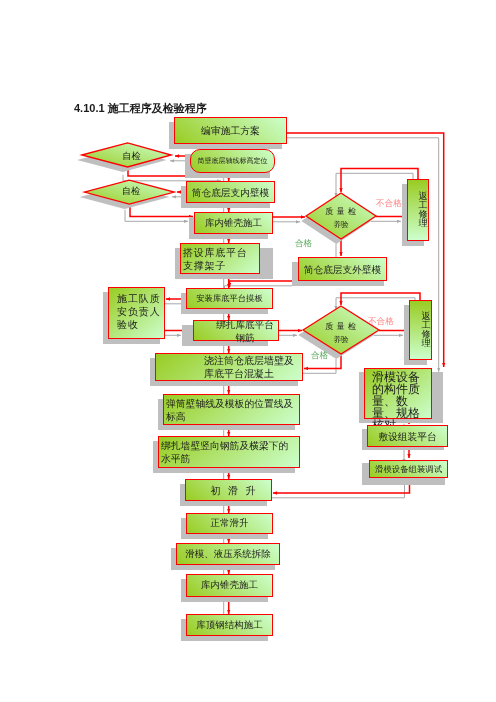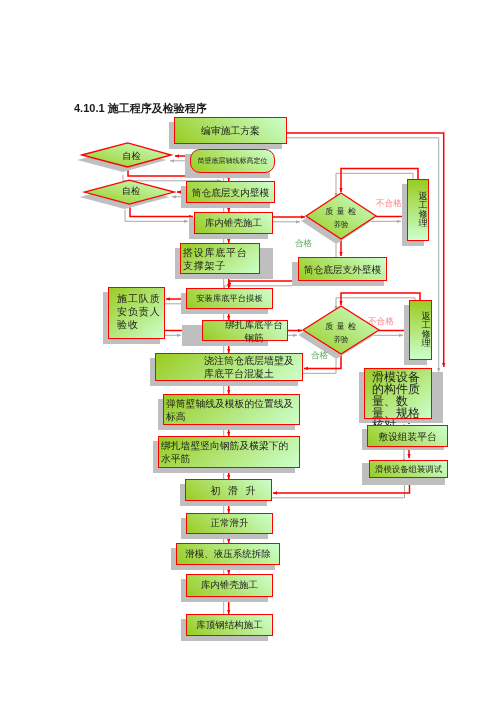--- a/index.html
+++ b/index.html
@@ -194,21 +194,21 @@
   <div class="elab pass" style="left:295px;top:239px;">合格</div>
   <div class="elab fail" style="left:368px;top:317px;">不合格</div>
   <div class="elab pass" style="left:311px;top:351px;">合格</div>
   <div id="node-layer">
     <div class="nd g-bl" style="left:174px;top:117px;width:113px;height:27px;font-size:9.8px;"><span>编审施工方案</span></div>
     <div class="nd g-bl" style="left:190px;top:149px;width:85px;height:24px;font-size:7px;border-radius:10px;"><span>筒壁底层轴线标高定位</span></div>
     <div class="nd g-bl" style="left:186px;top:181px;width:89px;height:22px;font-size:9.7px;"><span>筒仓底层支内壁模</span></div>
     <div class="nd g-bl" style="left:194px;top:212px;width:79px;height:22px;font-size:9.5px;"><span>库内锥壳施工</span></div>
     <div class="nd g-tl left" style="left:180px;top:243px;width:80px;height:31px;font-size:10px;letter-spacing:0.75px;"><span>搭设库底平台支撑架子</span></div>
     <div class="nd g-bl" style="left:186px;top:288px;width:87px;height:21px;font-size:8.3px;"><span>安装库底平台摸板</span></div>
-    <div class="nd g-bl" style="left:202px;top:320px;width:86px;height:21px;font-size:9.6px;padding-left:20px;"><span>绑扎库底平台钢筋</span></div>
+    <div class="nd g-bl" style="left:193px;top:320px;width:86px;height:21px;font-size:9.6px;padding-left:20px;"><span>绑扎库底平台钢筋</span></div>
     <div class="nd g-tl left" style="left:155px;top:353px;width:148px;height:28px;font-size:10px;padding-left:48px;"><span>浇注筒仓底层墙壁及库底平台混凝土</span></div>
     <div class="nd g-tl left" style="left:163px;top:394px;width:137px;height:31px;font-size:9.8px;"><span>弹筒壁轴线及模板的位置线及标高</span></div>
     <div class="nd g-tl left" style="left:158px;top:436px;width:142px;height:32px;font-size:9.8px;"><span>绑扎墙壁竖向钢筋及横梁下的水平筋</span></div>
     <div class="nd g-bl" style="left:185px;top:479px;width:87px;height:22px;font-size:10px;white-space:pre;text-indent:9px;"><span>初   滑   升</span></div>
     <div class="nd g-bl" style="left:186px;top:513px;width:87px;height:21px;font-size:9.5px;"><span>正常滑升</span></div>
     <div class="nd g-bl" style="left:176px;top:543px;width:104px;height:22px;font-size:9.5px;"><span>滑模、液压系统拆除</span></div>
     <div class="nd g-bl" style="left:186px;top:574px;width:87px;height:23px;font-size:9.5px;"><span>库内锥壳施工</span></div>
     <div class="nd g-bl" style="left:186px;top:614px;width:87px;height:22px;font-size:9.5px;"><span>库顶钢结构施工</span></div>
     <div class="nd g-tl left" style="left:108px;top:286.5px;width:57px;height:52.5px;font-size:10px;letter-spacing:0.9px;padding:0 1px 2px 8px;"><span>施工队质安负责人验收</span></div>
     <div class="nd g-bl" style="left:298px;top:257px;width:89px;height:24px;font-size:9.7px;"><span>简仓底层支外壁模</span></div>

